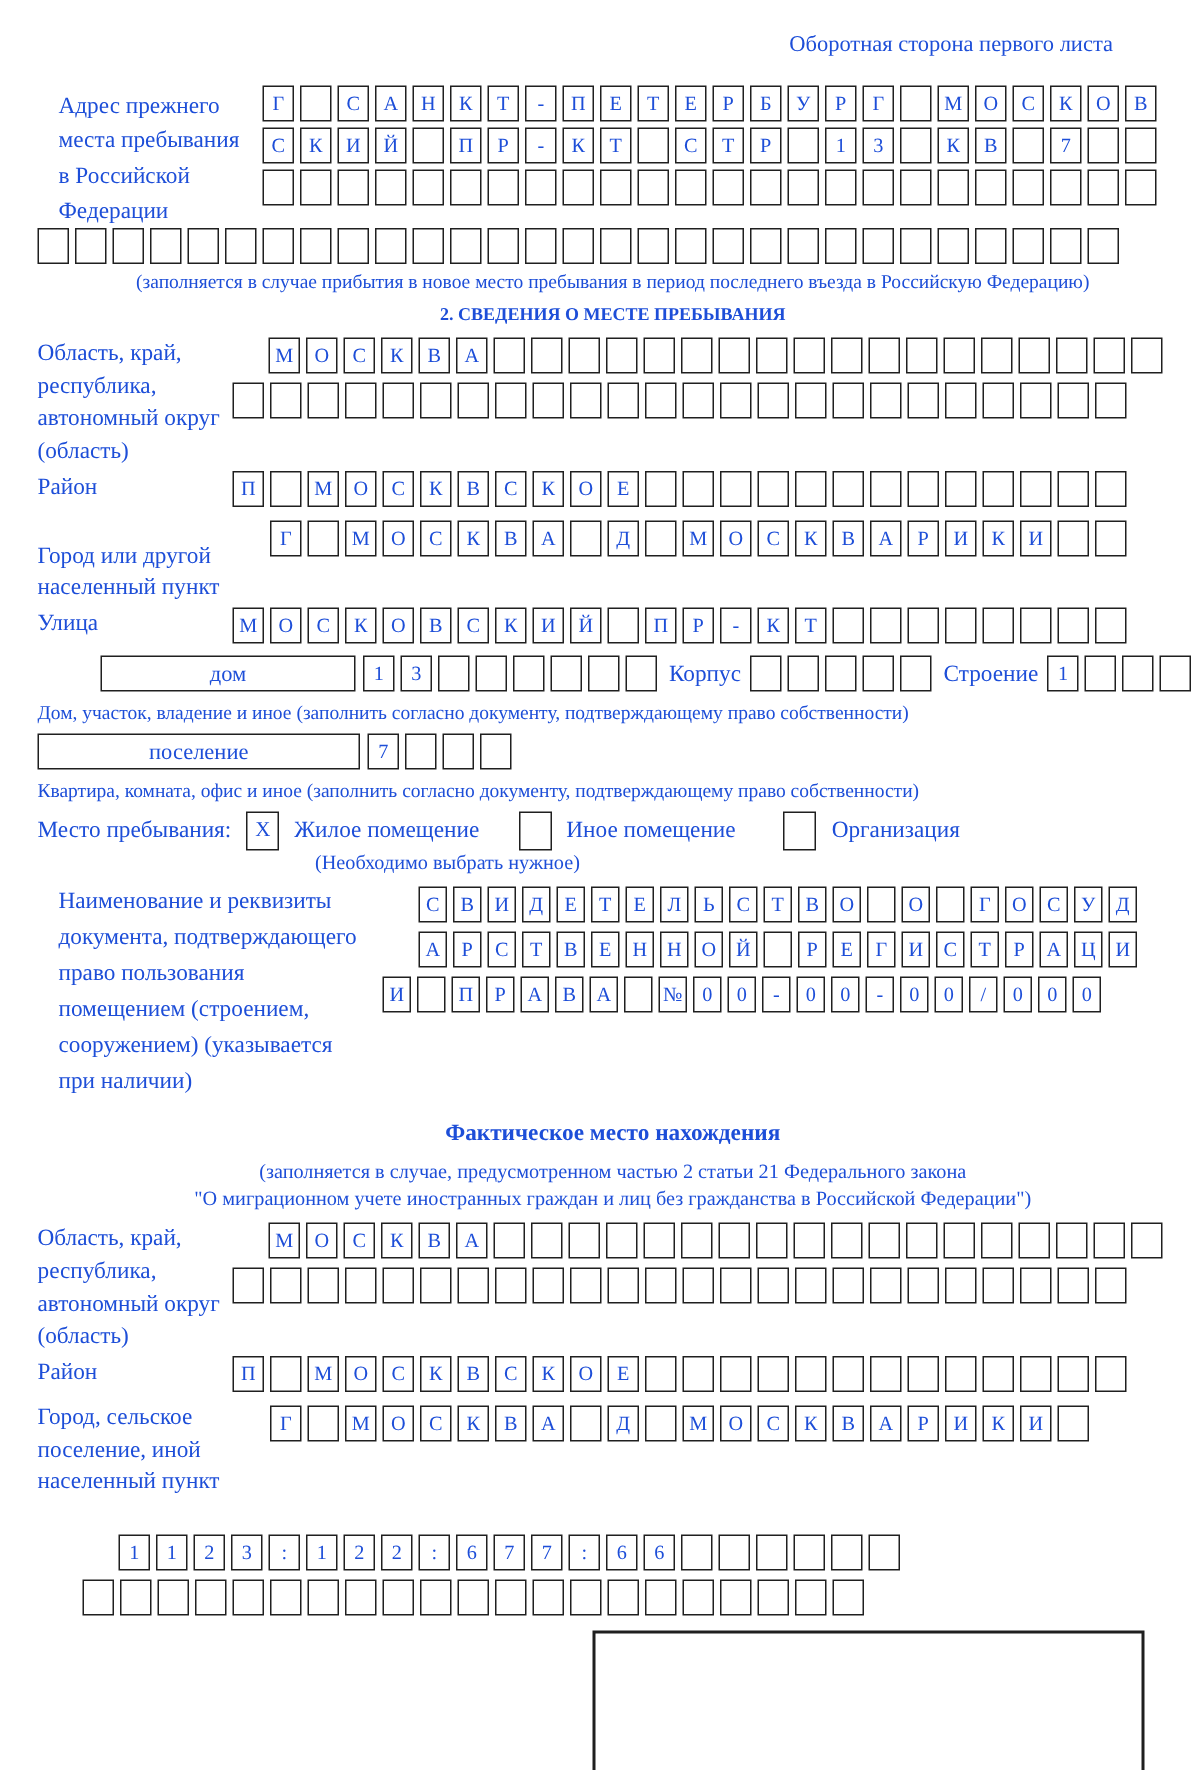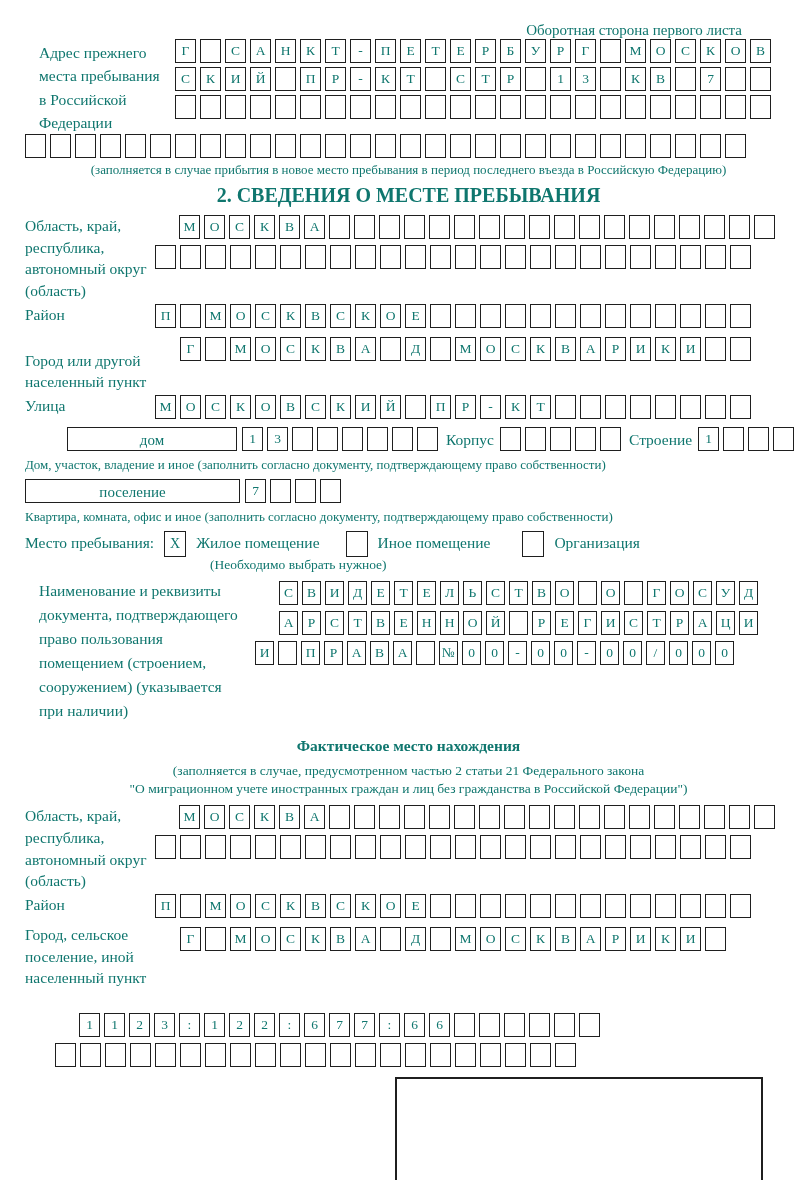--- a/index.html
+++ b/index.html
@@ -1,34 +1,34 @@
 <!DOCTYPE html>
 <html><head>
 <meta charset="utf-8">
 <style>
   html,body{margin:0;padding:0;background:#fff;}
   .page{
     width:800px;height:1180px;box-sizing:border-box;
     padding:22px 8px 0 25px;position:relative;overflow:hidden;
-    font-family:"Liberation Serif","DejaVu Serif",serif;color:#0f766e;background:#fff;
+    font-family:"Liberation Serif","DejaVu Serif",serif;color:#1d4ed8;background:#fff;
   }
   .header-note{text-align:right;padding-right:50px;font-size:15px;}
   .flex{display:flex;align-items:flex-start;}
   .label{font-size:15.5px;line-height:1.5;}
   .w150{width:150px;box-sizing:border-box;padding:2px 8px 0 14px;}
   .cellrow{white-space:nowrap;height:25px;margin-bottom:3px;}
   .cell{
     display:inline-block;width:19px;height:22px;border:1.5px solid #1f1f1f;
     margin-right:4px;text-align:center;font-size:13.5px;line-height:22px;
     vertical-align:top;background:#fff;overflow:hidden;
   }
   .smallgap{margin-bottom:5px;padding-left:24px;}
   .caption{font-size:13px;margin:2px 0 6px 0;}
   .center{text-align:center;}
-  .sec-title{font-weight:bold;font-size:20px;text-align:center;margin:4px 0 8px 0;}
+  .sec-title{font-weight:bold;font-size:12px;text-align:center;margin:4px 0 8px 0;}
   .subtitle{font-weight:bold;font-size:15.5px;text-align:center;margin:14px 0 8px 0;}
   .note{font-size:13.5px;text-align:center;margin:0 0 2px 0;}
   .rowlabel{font-size:15.5px;line-height:1.4;}
   .inline-top{margin-top:3px;}
   .wbox{border:1.8px solid #1f1f1f;height:24px;line-height:24px;text-align:center;
     font-size:15px;display:inline-block;vertical-align:top;margin-right:5px;box-sizing:border-box;}
   .lbl-inline{display:inline-block;font-size:15.5px;line-height:26px;vertical-align:top;margin:0 6px 0 4px;}
   .chk{display:inline-block;width:20px;height:24px;border:1.5px solid #1f1f1f;
     text-align:center;font-size:14px;line-height:24px;vertical-align:middle;margin:0 10px 0 10px;}
   .doc-cells .cell{width:17px;margin-right:4px;}
@@ -36,21 +36,21 @@
   .stamp-box{border:2px solid #1f1f1f;width:368px;height:172px;margin-left:370px;box-sizing:border-box;}
   .mesto-note{font-size:13.5px;margin:0 0 6px 185px;}
 </style>
 </head>
 <body>
 
 <div class="page">
 
   <div class="header-note">Оборотная сторона первого листа</div>
 
-  <div style="">
+  <div style="margin-top:18px;">
     <div class="flex">
       <div class="label w150">Адрес прежнего места пребывания в Российской Федерации</div>
       <div>
         <div class="cellrow"><span class="cell">Г</span><span class="cell"></span><span class="cell">С</span><span class="cell">А</span><span class="cell">Н</span><span class="cell">К</span><span class="cell">Т</span><span class="cell">-</span><span class="cell">П</span><span class="cell">Е</span><span class="cell">Т</span><span class="cell">Е</span><span class="cell">Р</span><span class="cell">Б</span><span class="cell">У</span><span class="cell">Р</span><span class="cell">Г</span><span class="cell"></span><span class="cell">М</span><span class="cell">О</span><span class="cell">С</span><span class="cell">К</span><span class="cell">О</span><span class="cell">В</span></div>
         <div class="cellrow"><span class="cell">С</span><span class="cell">К</span><span class="cell">И</span><span class="cell">Й</span><span class="cell"></span><span class="cell">П</span><span class="cell">Р</span><span class="cell">-</span><span class="cell">К</span><span class="cell">Т</span><span class="cell"></span><span class="cell">С</span><span class="cell">Т</span><span class="cell">Р</span><span class="cell"></span><span class="cell">1</span><span class="cell">3</span><span class="cell"></span><span class="cell">К</span><span class="cell">В</span><span class="cell"></span><span class="cell">7</span><span class="cell"></span><span class="cell"></span></div>
         <div class="cellrow"><span class="cell"></span><span class="cell"></span><span class="cell"></span><span class="cell"></span><span class="cell"></span><span class="cell"></span><span class="cell"></span><span class="cell"></span><span class="cell"></span><span class="cell"></span><span class="cell"></span><span class="cell"></span><span class="cell"></span><span class="cell"></span><span class="cell"></span><span class="cell"></span><span class="cell"></span><span class="cell"></span><span class="cell"></span><span class="cell"></span><span class="cell"></span><span class="cell"></span><span class="cell"></span><span class="cell"></span></div>
       </div>
     </div>
     <div class="cellrow"><span class="cell"></span><span class="cell"></span><span class="cell"></span><span class="cell"></span><span class="cell"></span><span class="cell"></span><span class="cell"></span><span class="cell"></span><span class="cell"></span><span class="cell"></span><span class="cell"></span><span class="cell"></span><span class="cell"></span><span class="cell"></span><span class="cell"></span><span class="cell"></span><span class="cell"></span><span class="cell"></span><span class="cell"></span><span class="cell"></span><span class="cell"></span><span class="cell"></span><span class="cell"></span><span class="cell"></span><span class="cell"></span><span class="cell"></span><span class="cell"></span><span class="cell"></span><span class="cell"></span></div>
     <div class="caption center">(заполняется в случае прибытия в новое место пребывания в период последнего въезда в Российскую Федерацию)</div>

